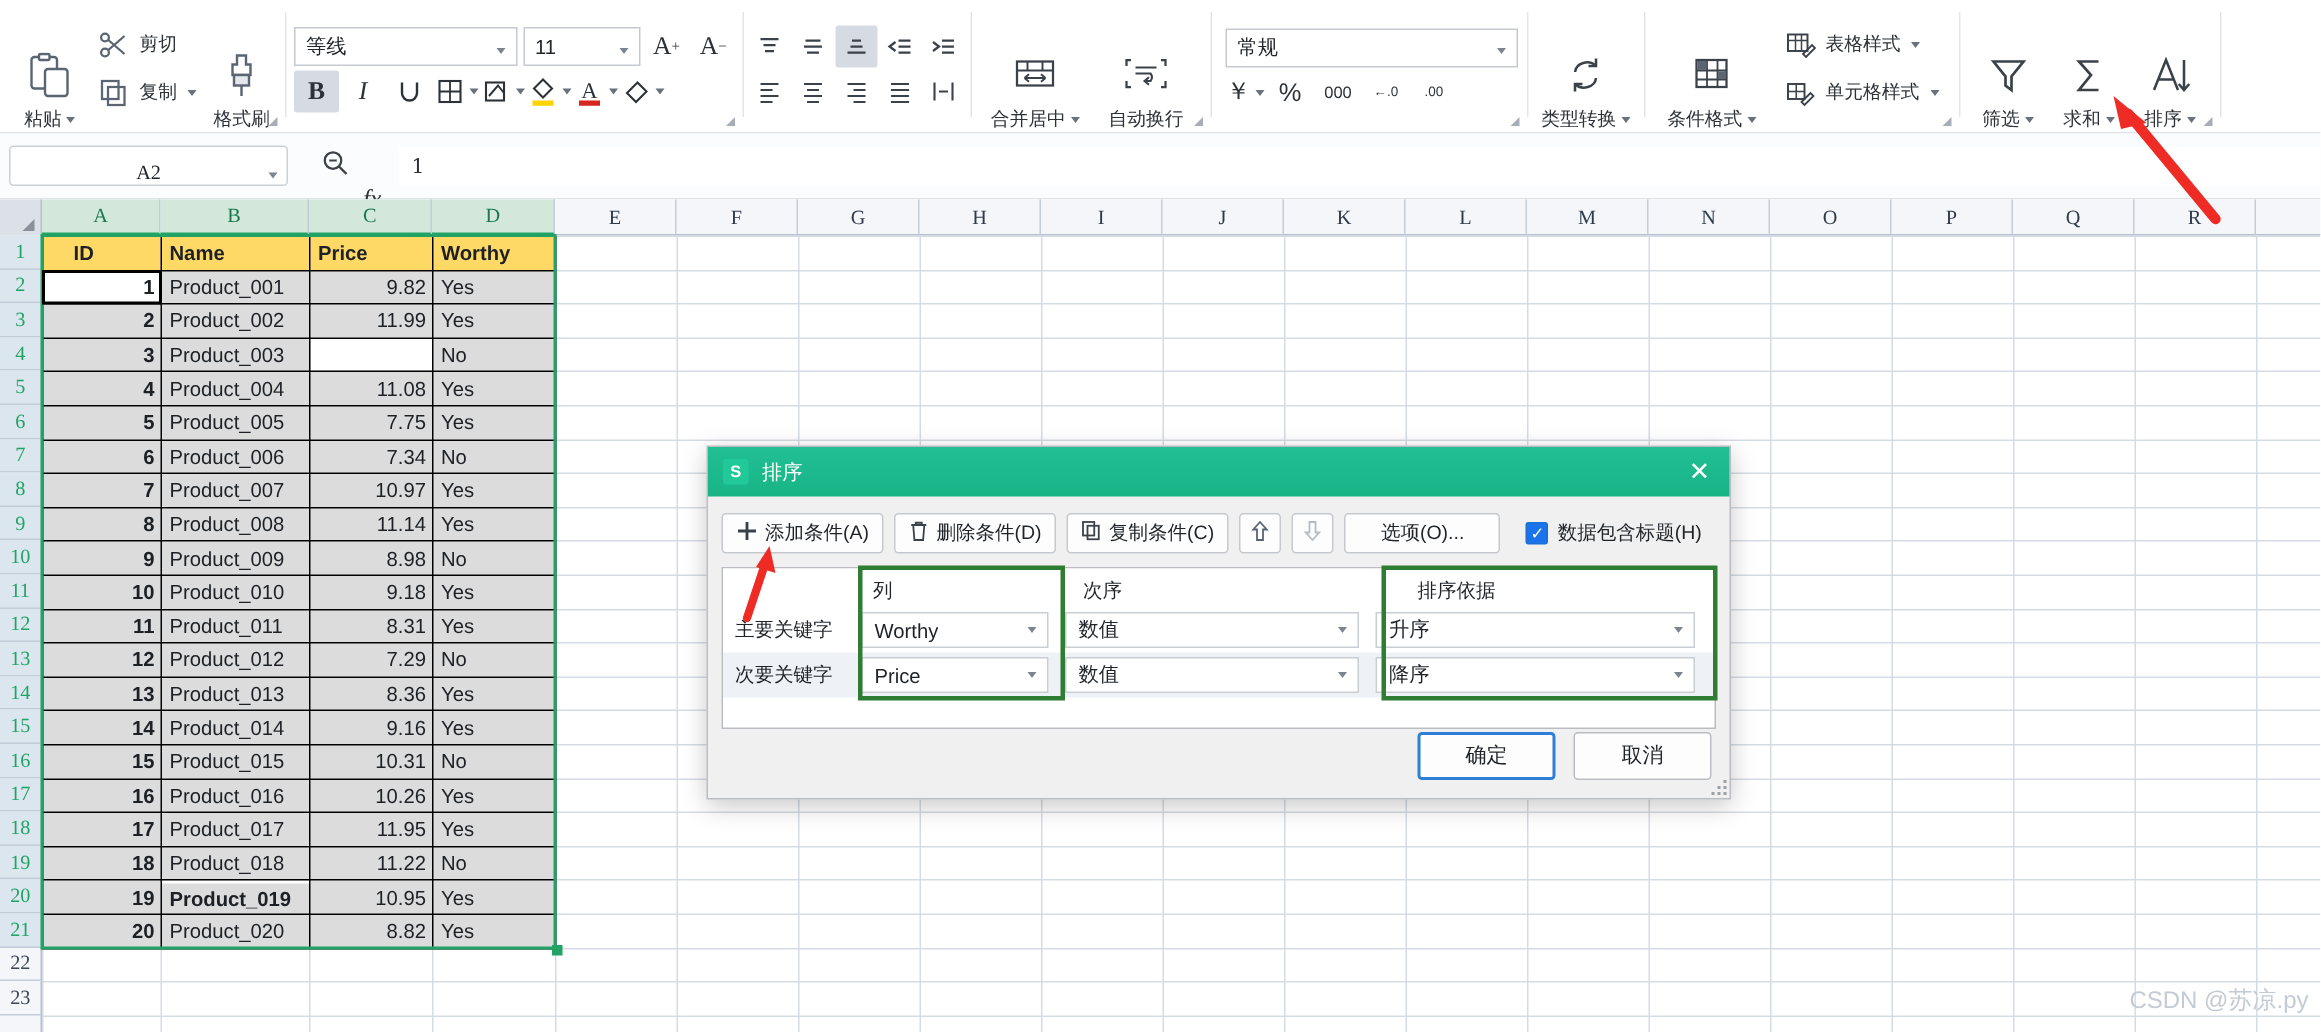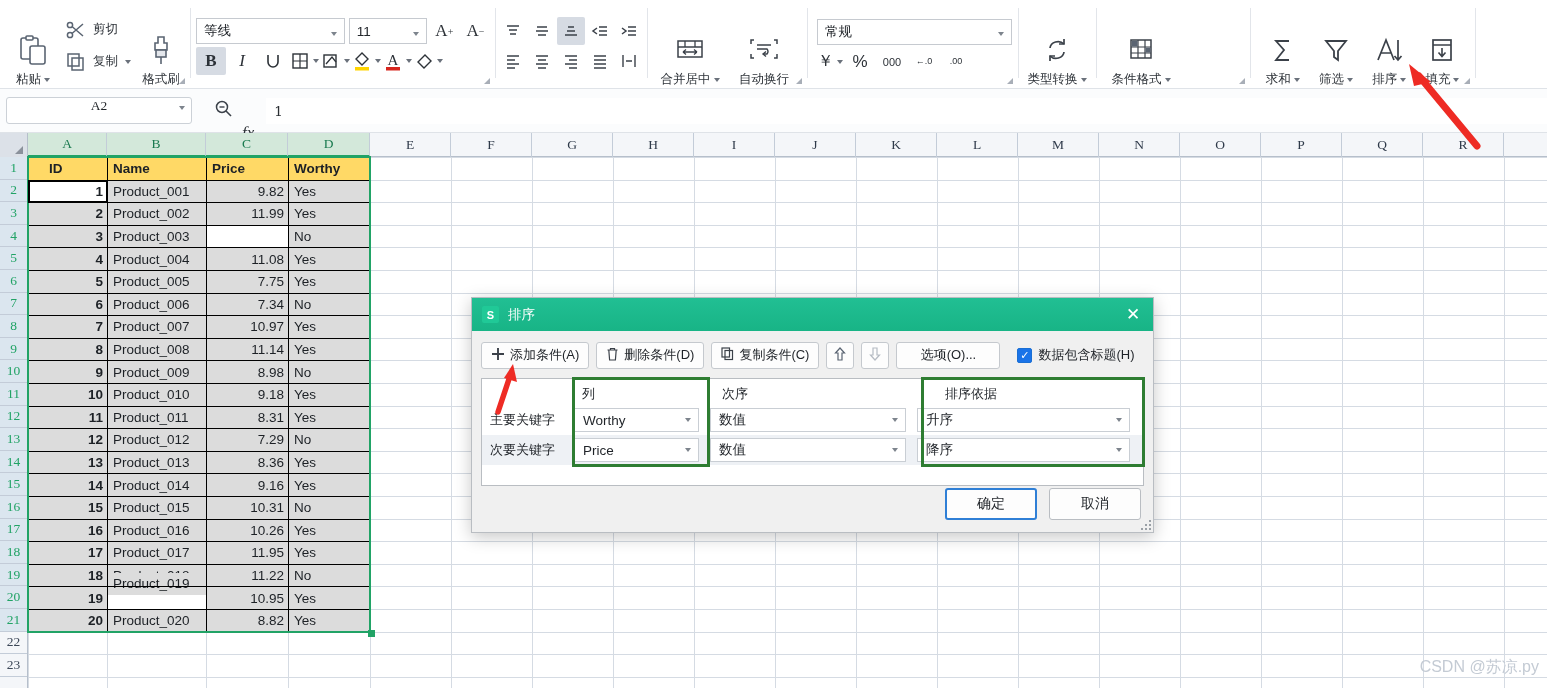--- a/index.html
+++ b/index.html
@@ -63,21 +63,21 @@
   .abtn { width:28px; height:28px; display:flex; align-items:center; justify-content:center; cursor:default;}
   .abtn.active { background:#d6dbe3; border-radius:2px; }
 
   
   .fbar {
     position:absolute; left:0; top:89px; width:1547px; height:44px; background:#fbfcfd;
     display:flex; align-items:center; border-bottom:1px solid #dfe3e8;
   }
   .namebox {
     margin-left:6px; width:186px; height:27px; background:#fff; border:1px solid #ccd1d7;
-    border-radius:3px; display:flex; align-items:flex-start; justify-content:center; position:relative;
+    border-radius:3px; display:flex; align-items:flex-end; justify-content:center; position:relative;
     font-size:13.5px; color:#1f2328; font-family:"Liberation Serif", serif;
   }
   .namebox .cd { position:absolute; right:6px; }
   .fx-area { display:flex; align-items:center; gap:9px; margin-left:22px; }
   .fx-ico { color:#3b4149; }
   .fxlabel { font-style:italic; font-family:"Liberation Serif", serif; font-size:17px; color:#2d3238;margin-top:45px; }
   .finput { margin-left:12px; flex:1; height:26px; background:#fff; display:flex; align-items:center;
             padding-left:8px; font-size:13.5px; color:#2b2f34;
             font-family:"DejaVu Serif", serif; }
 
@@ -424,58 +424,76 @@
         <div class="glyph">
           <svg width="32" height="30" viewBox="0 0 32 30">
             <rect x="6" y="4" width="20" height="18" fill="none" stroke="#3b4149" stroke-width="1.5"></rect>
             <path d="M6 11 h20 M6 17 h20 M13 4 v18 M20 4 v18" stroke="#3b4149" stroke-width="1.2"></path>
             <rect x="6.6" y="4.6" width="6" height="6" fill="#5a6472"></rect>
             <rect x="20.4" y="11.6" width="5.2" height="5" fill="#5a6472"></rect>
           </svg>
         </div>
         <div class="lbl"><span>条件格式</span><i class="caretd"></i></div>
       </div>
+      <div class="stackcol">
+        <div class="smallrow">
+          <div class="smallbtn">
+            <span class="iconbox">
+              <svg width="21" height="20" viewBox="0 0 21 20">
+                <rect x="2" y="3" width="13" height="11" fill="none" stroke="#3b4149" stroke-width="1.3"></rect>
+                <path d="M2 7 h13 M7 3 v11 M11 3 v11" stroke="#3b4149" stroke-width="1"></path>
+                <path d="M12 16 l6 -6 l2 2 l-6 6 z" fill="none" stroke="#3b4149" stroke-width="1.2"></path>
+              </svg>
+            </span>
+            <span>表格样式</span>
+            <i class="caretd"></i>
+          </div>
+        </div>
+        <div class="smallrow">
+          <div class="smallbtn">
+            <span class="iconbox">
+              <svg width="21" height="20" viewBox="0 0 21 20">
+                <rect x="2" y="4" width="11" height="10" fill="none" stroke="#3b4149" stroke-width="1.3"></rect>
+                <path d="M2 9 h11 M7.5 4 v10" stroke="#3b4149" stroke-width="1"></path>
+                <path d="M11 16 l6 -6 l2 2 l-6 6 z" fill="none" stroke="#3b4149" stroke-width="1.2"></path>
+              </svg>
+            </span>
+            <span>单元格样式</span>
+            <i class="caretd"></i>
+          </div>
+        </div>
+      </div>
       <div class="launcher"></div>
     </div>
 
     <div class="rgroup" style="width:225px;">
       <div class="bigbtn">
         <div class="glyph">
           <svg width="30" height="32" viewBox="0 0 30 32">
-            <path d="M21 6 h-13 l8 9 l-8 10 h13" fill="none" stroke="#3b4149" stroke-width="1.8"></path>
-          </svg>
-        </div>
-        <div class="lbl"><span>求和</span><i class="caretd"></i></div>
+            <path d="M5 6 h20 l-8 10 v9 l-4 -3 v-6 z" fill="none" stroke="#3b4149" stroke-width="1.8"></path>
+          </svg>
+        </div>
+        <div class="lbl"><span>筛选</span><i class="caretd"></i></div>
       </div>
       <div class="bigbtn">
         <div class="glyph">
           <svg width="30" height="32" viewBox="0 0 30 32">
-            <path d="M5 6 h20 l-8 10 v9 l-4 -3 v-6 z" fill="none" stroke="#3b4149" stroke-width="1.8"></path>
-          </svg>
-        </div>
-        <div class="lbl"><span>筛选</span><i class="caretd"></i></div>
+            <path d="M21 6 h-13 l8 9 l-8 10 h13" fill="none" stroke="#3b4149" stroke-width="1.8"></path>
+          </svg>
+        </div>
+        <div class="lbl"><span>求和</span><i class="caretd"></i></div>
       </div>
       <div class="bigbtn">
         <div class="glyph">
           <svg width="30" height="32" viewBox="0 0 30 32">
             <path d="M4 25 L12 5 L20 25 M7 18 h10" fill="none" stroke="#3b4149" stroke-width="1.7"></path>
             <path d="M24 5 v20 M20.5 21 l3.5 4 l3.5 -4" fill="none" stroke="#3b4149" stroke-width="1.7"></path>
           </svg>
         </div>
         <div class="lbl"><span>排序</span><i class="caretd"></i></div>
-      </div>
-      <div class="bigbtn">
-        <div class="glyph">
-          <svg width="30" height="32" viewBox="0 0 30 32">
-            <rect x="6" y="5" width="18" height="20" fill="none" stroke="#3b4149" stroke-width="1.7"></rect>
-            <path d="M6 10 h18" stroke="#3b4149" stroke-width="1.5"></path>
-            <path d="M15 13 v8 M11.5 17.5 l3.5 4 l3.5 -4" fill="none" stroke="#3b4149" stroke-width="1.6"></path>
-          </svg>
-        </div>
-        <div class="lbl"><span>填充</span><i class="caretd"></i></div>
       </div>
       <div class="launcher"></div>
     </div>
 
     <div class="rgroup" style="width:72px;">
       <div class="bigbtn" style="width:62px;">
         
         
       </div>
     </div>
@@ -662,21 +680,21 @@
         <div class="cell left data" style="left: 261px; top: 362.6px; width: 81px; height: 21.6px;">Yes</div>
         <div class="cell right data" style="left: 1px; top: 385.2px; width: 78px; height: 21.6px; font-weight: bold;">17</div>
         <div class="cell left data" style="left: 80px; top: 385.2px; width: 98px; height: 21.6px;">Product_017</div>
         <div class="cell right data" style="left: 179px; top: 385.2px; width: 81px; height: 21.6px;">11.95</div>
         <div class="cell left data" style="left: 261px; top: 385.2px; width: 81px; height: 21.6px;">Yes</div>
         <div class="cell right data" style="left: 1px; top: 407.8px; width: 78px; height: 21.6px; font-weight: bold;">18</div>
         <div class="cell left data" style="left: 80px; top: 407.8px; width: 98px; height: 21.6px;">Product_018</div>
         <div class="cell right data" style="left: 179px; top: 407.8px; width: 81px; height: 21.6px;">11.22</div>
         <div class="cell left data" style="left: 261px; top: 407.8px; width: 81px; height: 21.6px;">No</div>
         <div class="cell right data" style="left: 1px; top: 430.4px; width: 78px; height: 21.6px; font-weight: bold;">19</div>
-        <div class="cell left data" style="left: 80px; top: 416px; width: 98px; height: 21.6px;">Product_019</div>
+        <div class="cell left data" style="left: 80px; top: 432px; width: 98px; height: 21.6px; font-weight: bold;">Product_019</div>
         <div class="cell right data" style="left: 179px; top: 430.4px; width: 81px; height: 21.6px;">10.95</div>
         <div class="cell left data" style="left: 261px; top: 430.4px; width: 81px; height: 21.6px;">Yes</div>
         <div class="cell right data" style="left: 1px; top: 453px; width: 78px; height: 21.6px; font-weight: bold;">20</div>
         <div class="cell left data" style="left: 80px; top: 453px; width: 98px; height: 21.6px;">Product_020</div>
         <div class="cell right data" style="left: 179px; top: 453px; width: 81px; height: 21.6px;">8.82</div>
         <div class="cell left data" style="left: 261px; top: 453px; width: 81px; height: 21.6px;">Yes</div>
         <div style="position: absolute; left: 0px; width: 342px; height: 1px; background: rgb(0, 0, 0); top: 0px;"></div>
         <div style="position: absolute; left: 0px; width: 342px; height: 1px; background: rgb(0, 0, 0); top: 22.6px;"></div>
         <div style="position: absolute; left: 0px; width: 342px; height: 1px; background: rgb(0, 0, 0); top: 45.2px;"></div>
         <div style="position: absolute; left: 0px; width: 342px; height: 1px; background: rgb(0, 0, 0); top: 67.8px;"></div>

